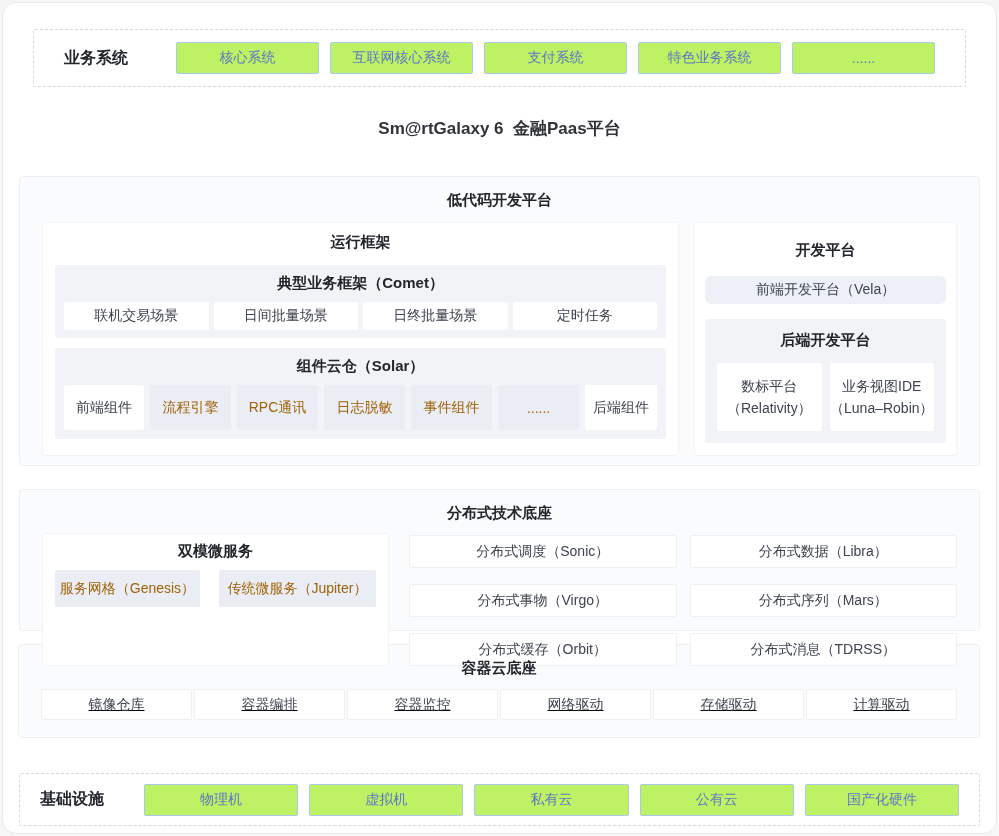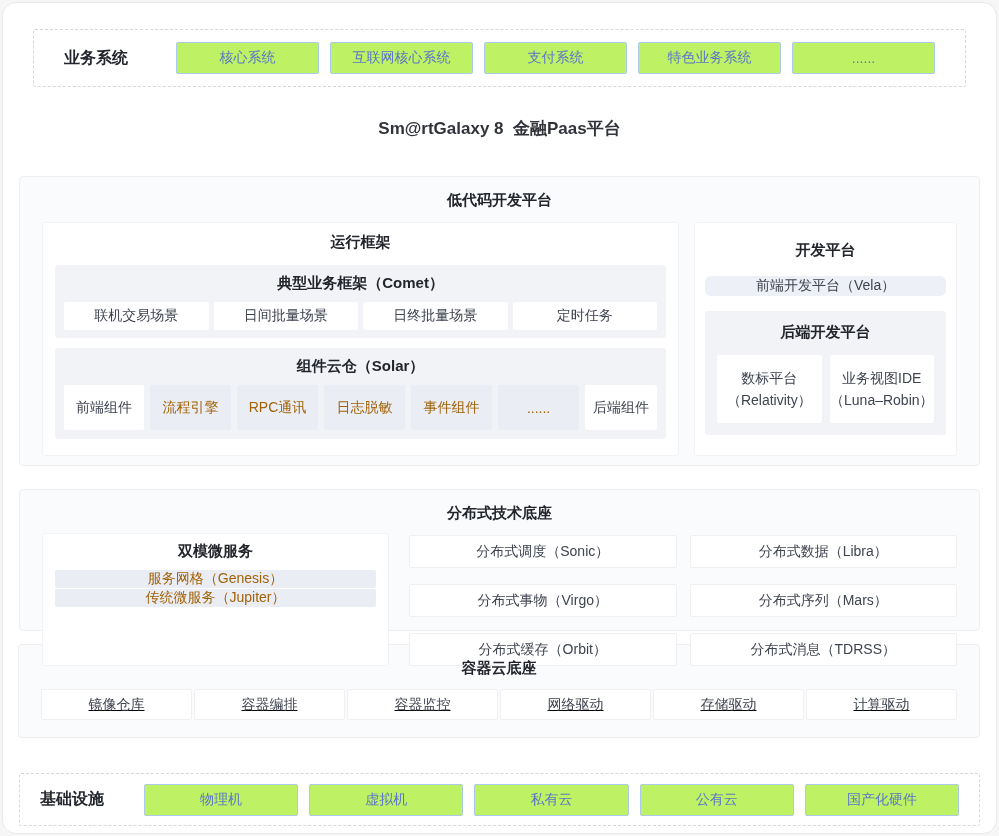--- a/index.html
+++ b/index.html
@@ -50,31 +50,31 @@
   .runtime-card { flex: 652; padding: 10px 12px; }
   .dev-card { flex: 257; padding: 18px 10px 8px; }
   .comet-card { margin-top: 13px; padding: 9px 9px 8px; }
   .comet-items { display: flex; gap: 5px; margin-top: 9px; }
   .comet-items .box-white { flex: 1; height: 28px; }
   .solar-card { margin-top: 10px; padding: 9px 9px 9px; }
   .solar-items { display: flex; gap: 6px; margin-top: 9px; align-items: stretch; }
   .solar-items > div { height: 45px; }
   .solar-end { width: 80px; }
   .solar-mid { flex: 1; }
-  .vela-box { margin: 16px 0 0; height: 20px; background: #edf0f7; border-radius: 6px;
+  .vela-box { margin: 16px 0 0; height: 28px; background: #edf0f7; border-radius: 6px;
     display: flex; align-items: center; justify-content: center; color: #3e4450; font-size: 14px; }
   .backend-card { margin-top: 15px; padding: 12px 12px; }
   .backend-items { display: flex; gap: 8px; margin-top: 13px; }
   .backend-items .box-white { flex: 1; height: 68px; flex-direction: column; line-height: 22px; }
 
   
   .distributed { margin-top: 23px; height: 142px; padding: 14px 22px 12px; }
   .dist-row { display: flex; gap: 20px; margin-top: 10px; }
   .dual-card { width: 347px; padding: 8px 12px 10px; }
-  .dual-items { display: flex; gap: 1px; margin-top: 9px; flex-direction: column; }
+  .dual-items { display: flex; gap: 19px; margin-top: 9px; }
   .dual-items .box-lav { height: 37px; }
   .dual-items .box-lav:nth-child(1) { flex: 154; }
   .dual-items .box-lav:nth-child(2) { flex: 167; }
   .dist-grid { flex: 1; display: grid; grid-template-columns: repeat(2, 1fr); gap: 16px 13px; align-content: start; margin-top: 2px; }
   .dist-grid .box-white { height: 33px; }
 
   
   .container-cloud { margin-top: 13px; height: 94px; padding: 14px 22px 12px; margin-left: 15px; }
   .cc-items { display: flex; gap: 2px; margin-top: 11px; text-decoration: underline; }
   .cc-items .box-white { flex: 1; height: 31px; }
@@ -93,21 +93,21 @@
     <div class="band-label">业务系统</div>
     <div class="band-items">
       <div class="box-blue">核心系统</div>
       <div class="box-blue">互联网核心系统</div>
       <div class="box-blue">支付系统</div>
       <div class="box-blue">特色业务系统</div>
       <div class="box-blue">......</div>
     </div>
   </div>
 
-  <div class="main-title">Sm@rtGalaxy 8  金融Paas平台</div>
+  <div class="main-title">Sm@rtGalaxy 6  金融Paas平台</div>
 
   <div class="section low-code">
     <div class="sec-title">低代码开发平台</div>
     <div class="low-code-row">
 
       <div class="card-white runtime-card">
         <div class="sec-title">运行框架</div>
 
         <div class="card-gray comet-card">
           <div class="sec-title">典型业务框架（Comet）</div>

